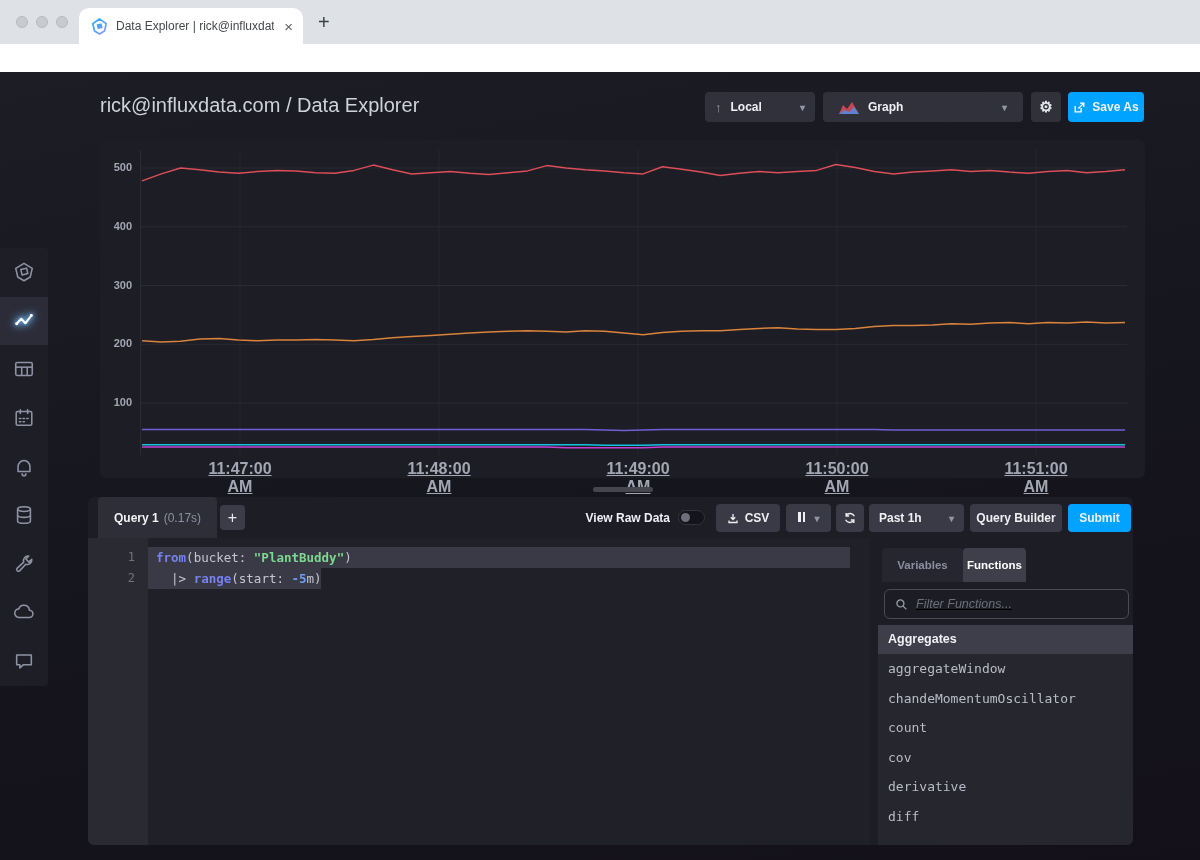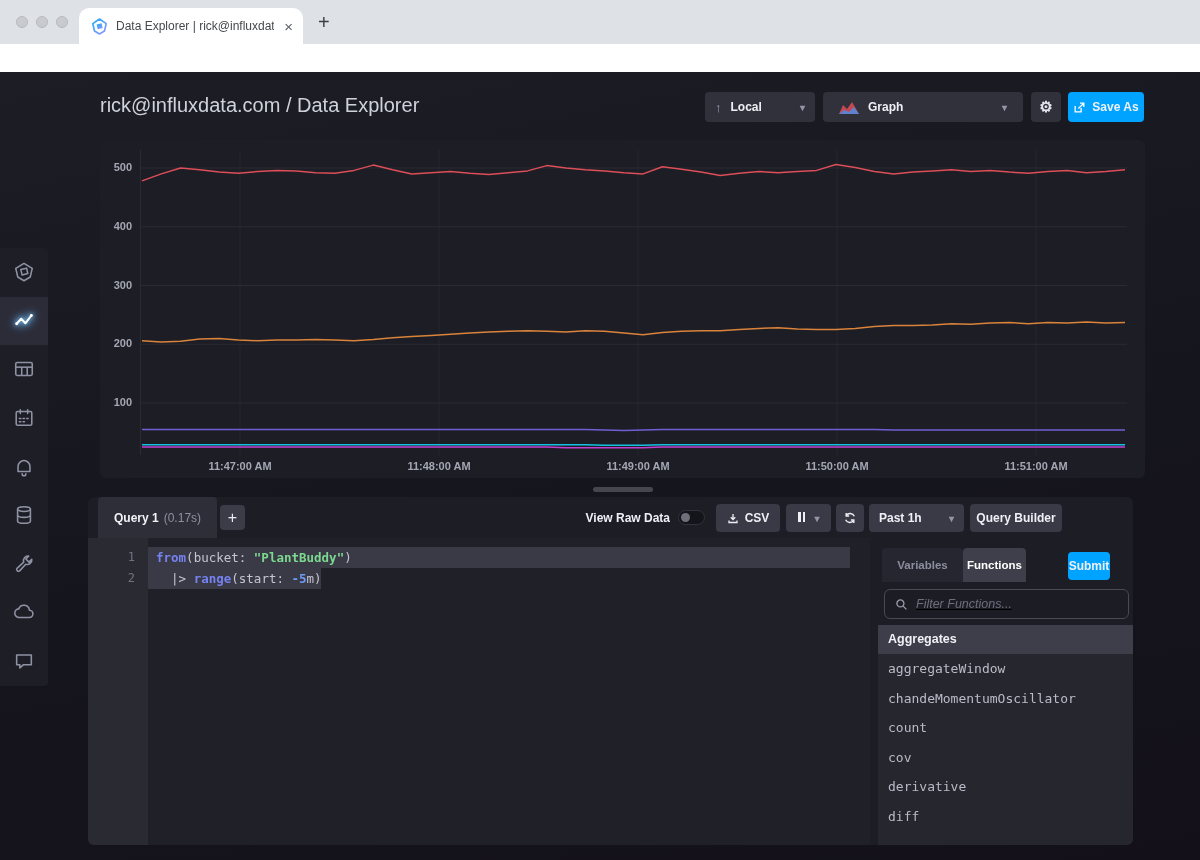--- a/index.html
+++ b/index.html
@@ -40,42 +40,42 @@
 
   
   #sidebar { position:absolute; left:0; top:176px; width:48px; height:438px; background:#1e1e27; border-radius:0 4px 4px 0; }
   .side-item { width:48px; height:48.6px; display:flex; align-items:center; justify-content:center; color:#8e92a3; }
   .side-item.active { background:#2c2c38; color:#ffffff; }
   .side-item.active svg { filter:drop-shadow(0 0 5px #30a5ff) drop-shadow(0 0 2px #9fd8ff); }
 
   
   #chart-panel { position:absolute; left:100px; top:68px; width:1045px; height:338px; background:#1d1d25; border-radius:6px; }
   .ylab { position:absolute; width:30px; text-align:right; font-size:11px; font-weight:700; color:#a3a7b3; }
-  .xlab { position:absolute; top:320px; width:90px; text-align:center; font-size:11px; font-weight:700; color:#a3a7b3; }
+  .xlab { position:absolute; top:320px; width:90px; text-align:center; font-size:16px; font-weight:700; color:#a3a7b3;text-decoration:underline; }
   #chart-plot { position:absolute; left:40px; top:0; }
 
   #divider-handle { position:absolute; left:593px; top:415px; width:60px; height:5px; border-radius:2.5px; background:#46464f; }
 
   
   #query-panel { position:absolute; left:88px; top:425px; width:1045px; height:348px; background:#1d1d25; border-radius:6px; overflow:hidden; }
   #query-tab { position:absolute; left:10px; top:0; height:41px; background:#2e2e38; border-radius:4px 4px 0 0; display:flex; align-items:center; padding:0 16px; }
   #query-tab .qname { font-size:12px; font-weight:700; color:#f2f3f7; }
   #query-tab .qtime { font-size:12px; color:#8d90a0; margin-left:5px; }
   #add-query-btn { position:absolute; left:132px; top:8px; width:25px; height:25px; background:#3c3c48; border-radius:4px; color:#e8eaf0; font-size:16px; display:flex; align-items:center; justify-content:center; }
   #raw-label { position:absolute; left:490px; top:14px; width:92px; text-align:right; font-size:12px; font-weight:700; color:#eef0f5; }
   #raw-toggle { position:absolute; left:590px; top:13px; width:27px; height:15px; border-radius:8px; background:#14141b; border:1px solid #33333e; }
   #raw-toggle .knob { position:absolute; left:2px; top:2px; width:9px; height:9px; border-radius:50%; background:#6f6f7c; }
   .qbtn { position:absolute; top:7px; height:28px; background:#3a3a46; border-radius:4px; color:#eef0f5; font-size:12px; font-weight:700; display:flex; align-items:center; justify-content:center; gap:6px; }
   #csv-btn { left:628px; width:64px; }
   #pause-btn { left:698px; width:45px; }
   .pbar { display:inline-block; width:2.5px; height:10px; background:#eef0f5; margin:0 1px; }
   #refresh-btn { left:748px; width:28px; }
   #range-dropdown { left:781px; width:95px; padding:0 10px; justify-content:flex-start; }
   #qb-btn { left:882px; width:92px; }
-  #submit-btn { left:980px; width:42px; background:#00a3ff;margin-top:48px; }
+  #submit-btn { left:980px; width:63px; background:#00a3ff; }
 
   #code-gutter { position:absolute; left:0; top:41px; width:60px; height:307px; background:#2a2a33; padding-top:9px; }
   .gut-num { font-family:"DejaVu Sans Mono", monospace; font-size:12px; color:#70737f; text-align:right; padding-right:13px; line-height:21px; }
   #code-area { position:absolute; left:60px; top:41px; width:722px; height:307px; background:#202029; padding-top:9px; }
   .code-line { position:relative; height:21px; line-height:21px; font-family:"DejaVu Sans Mono", monospace; font-size:12.5px; white-space:pre; }
   .code-line .hl { position:absolute; left:0; top:0; height:21px; background:#3a3a46; }
   .code-line .toks { position:relative; padding-left:8px; }
   .code-line:nth-child(1) .hl { width:702px; }
   .code-line:nth-child(2) .hl { width:173px; }
   .tok-kw { color:#7582f0; font-weight:700; }

